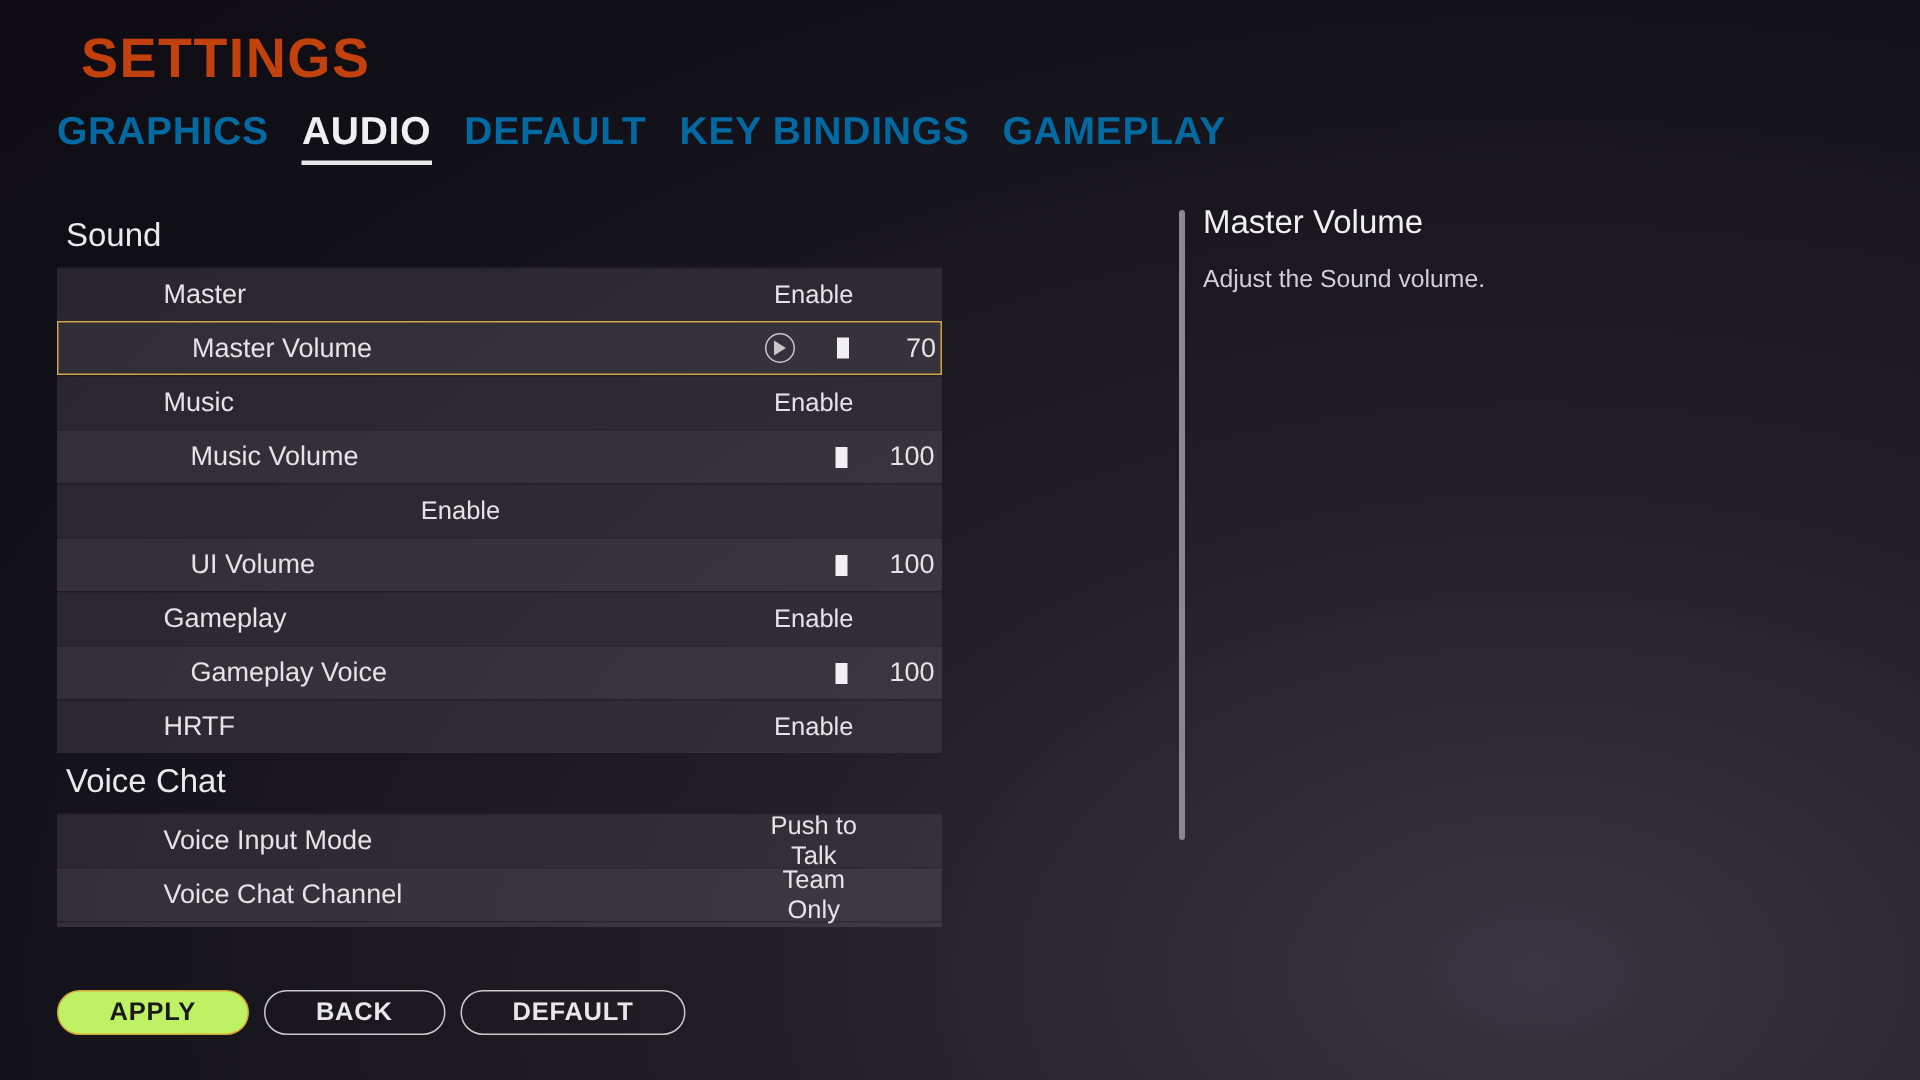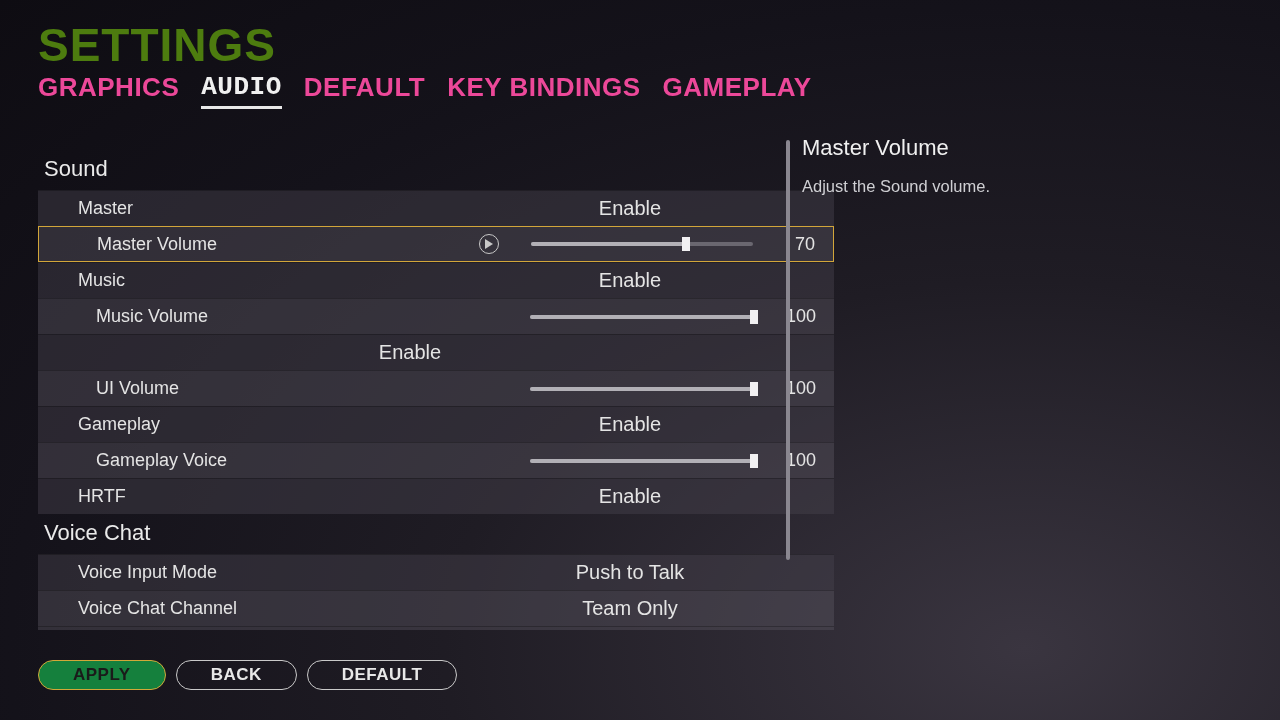--- a/index.html
+++ b/index.html
@@ -5,51 +5,50 @@
   * { margin: 0; padding: 0; box-sizing: border-box; }
   html, body { width: 1280px; height: 720px; overflow: hidden; }
   body {
     font-family: "Arial Narrow", Arial, sans-serif;
     background: radial-gradient(ellipse at 80% 90%, #3a3540 0%, #1f1c24 40%, #14121a 70%, #0e0c12 100%);
     color: #e2e2e2;
     position: relative;
   }
   .page-title {
     position: absolute;
-    top: 18px; left: 38px;
-    font-size: 46px;
+    top: 18px; left: 54px;
+    font-size: 37px;
     font-weight: 700;
     letter-spacing: 1px;
-    color: #4d7c0f;
+    color: #c2410c;
     font-stretch: condensed;
   }
   .tabs {
     position: absolute;
     top: 72px; left: 38px;
     display: flex;
     gap: 22px;
   }
   .tab {
     font-size: 26px;
     font-weight: 600;
-    color: #ec4899;
+    color: #0369a1;
     letter-spacing: 0.5px;
     cursor: pointer;
     font-stretch: condensed;
     padding-bottom: 4px;
   }
   .tab.active {
     color: #f0f0f0;
     border-bottom: 3px solid #e8e8e8;
-    font-family: Liberation Mono, monospace;
   }
   .content {
     position: absolute;
-    top: 150px; left: 38px;
-    width: 796px;
+    top: 138px; left: 38px;
+    width: 590px;
     height: 480px;
     overflow: hidden;
   }
   .section-title {
     font-size: 22px;
     color: #eaeaea;
     font-weight: 400;
     padding: 6px 6px 8px 6px;
   }
   .row {
@@ -67,26 +66,27 @@
   .row.selected {
     border: 1.5px solid #d2a63a;
     background: rgba(80,76,90,0.55);
     height: 36px;
   }
   .row .label {
     font-size: 18px;
     color: #e4e4e4;
     padding-left: 40px;
     flex: 0 0 440px;
+    margin-left: 31px;
   }
   .row .label.indent { padding-left: 58px; }
   .row .value-enum {
     flex: 1;
     text-align: center;
-    font-size: 20px;
+    font-size: 17px;
     color: #e4e4e4;
     padding-right: 52px;
   }
   .row .slider-wrap {
     display: flex;
     align-items: center;
     flex: 1;
     gap: 24px;
     padding-right: 18px;
   }
@@ -172,21 +172,21 @@
     font-weight: 700;
     letter-spacing: 0.5px;
     padding: 0 34px;
     display: inline-flex;
     align-items: center;
     justify-content: center;
     cursor: pointer;
     font-stretch: condensed;
   }
   .btn.primary {
-    background: #15803d;
+    background: #bef264;
     border-color: #d2a838;
     color: #1a1a1a;
   }
   .cutoff-row {
     height: 24px;
     display: flex;
     align-items: flex-start;
     padding-top:4px;
     background: rgba(88,84,96,0.45);
     border-top: 1px solid rgba(0,0,0,0.25);

